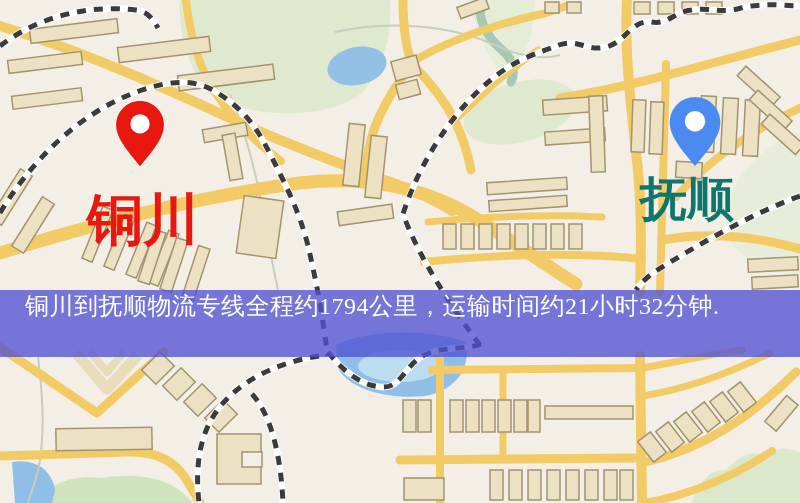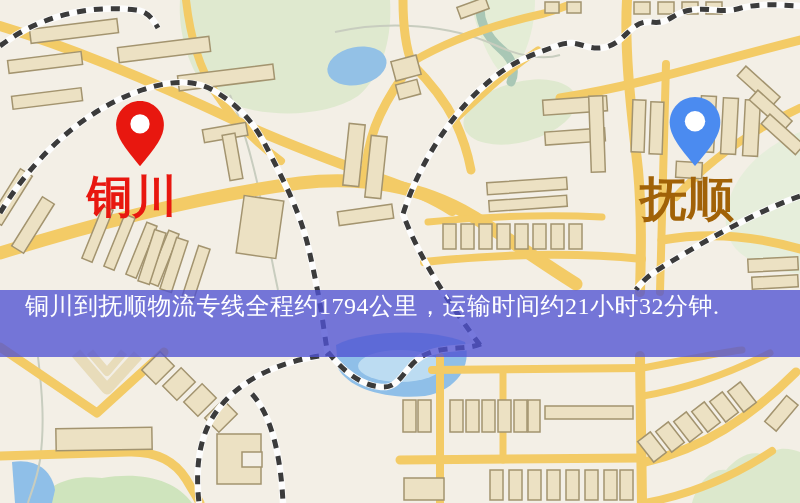--- a/index.html
+++ b/index.html
@@ -7,23 +7,23 @@
     position:relative;width:800px;height:503px;overflow:hidden;
     font-family:"Liberation Serif","DejaVu Serif",serif;
   }
   .map-svg{position:absolute;left:0;top:0;width:800px;height:503px;display:block;}
   .marker{position:absolute;pointer-events:none;}
   .marker .label{
     position:absolute;white-space:nowrap;font-weight:700;line-height:1;
     font-family:"Liberation Serif","DejaVu Serif",serif;
   }
   .marker-origin{left:115px;top:100px;width:50px;height:68px;}
-  .marker-origin .label{left:-28px;top:75px;font-size:45px;color:#e8170f;}
+  .marker-origin .label{left:-28px;top:92px;font-size:56px;color:#e8170f;}
   .marker-dest{left:667px;top:96px;width:56px;height:72px;}
-  .marker-dest .label{left:-27px;top:80px;font-size:47px;color:#a16207;}
+  .marker-dest .label{left:-27px;top:80px;font-size:47px;color:#0f766e;}
   .banner{
     position:absolute;left:0;top:290px;width:800px;height:67px;
     background:rgba(79,82,210,0.78);
     display:flex;box-sizing:border-box;padding-left:25px;
   }
   .banner .banner-text{
     color:#ffffff;font-size:24px;letter-spacing:0.5px;
     font-family:"Liberation Serif","DejaVu Serif",serif;
   }
 </style>

